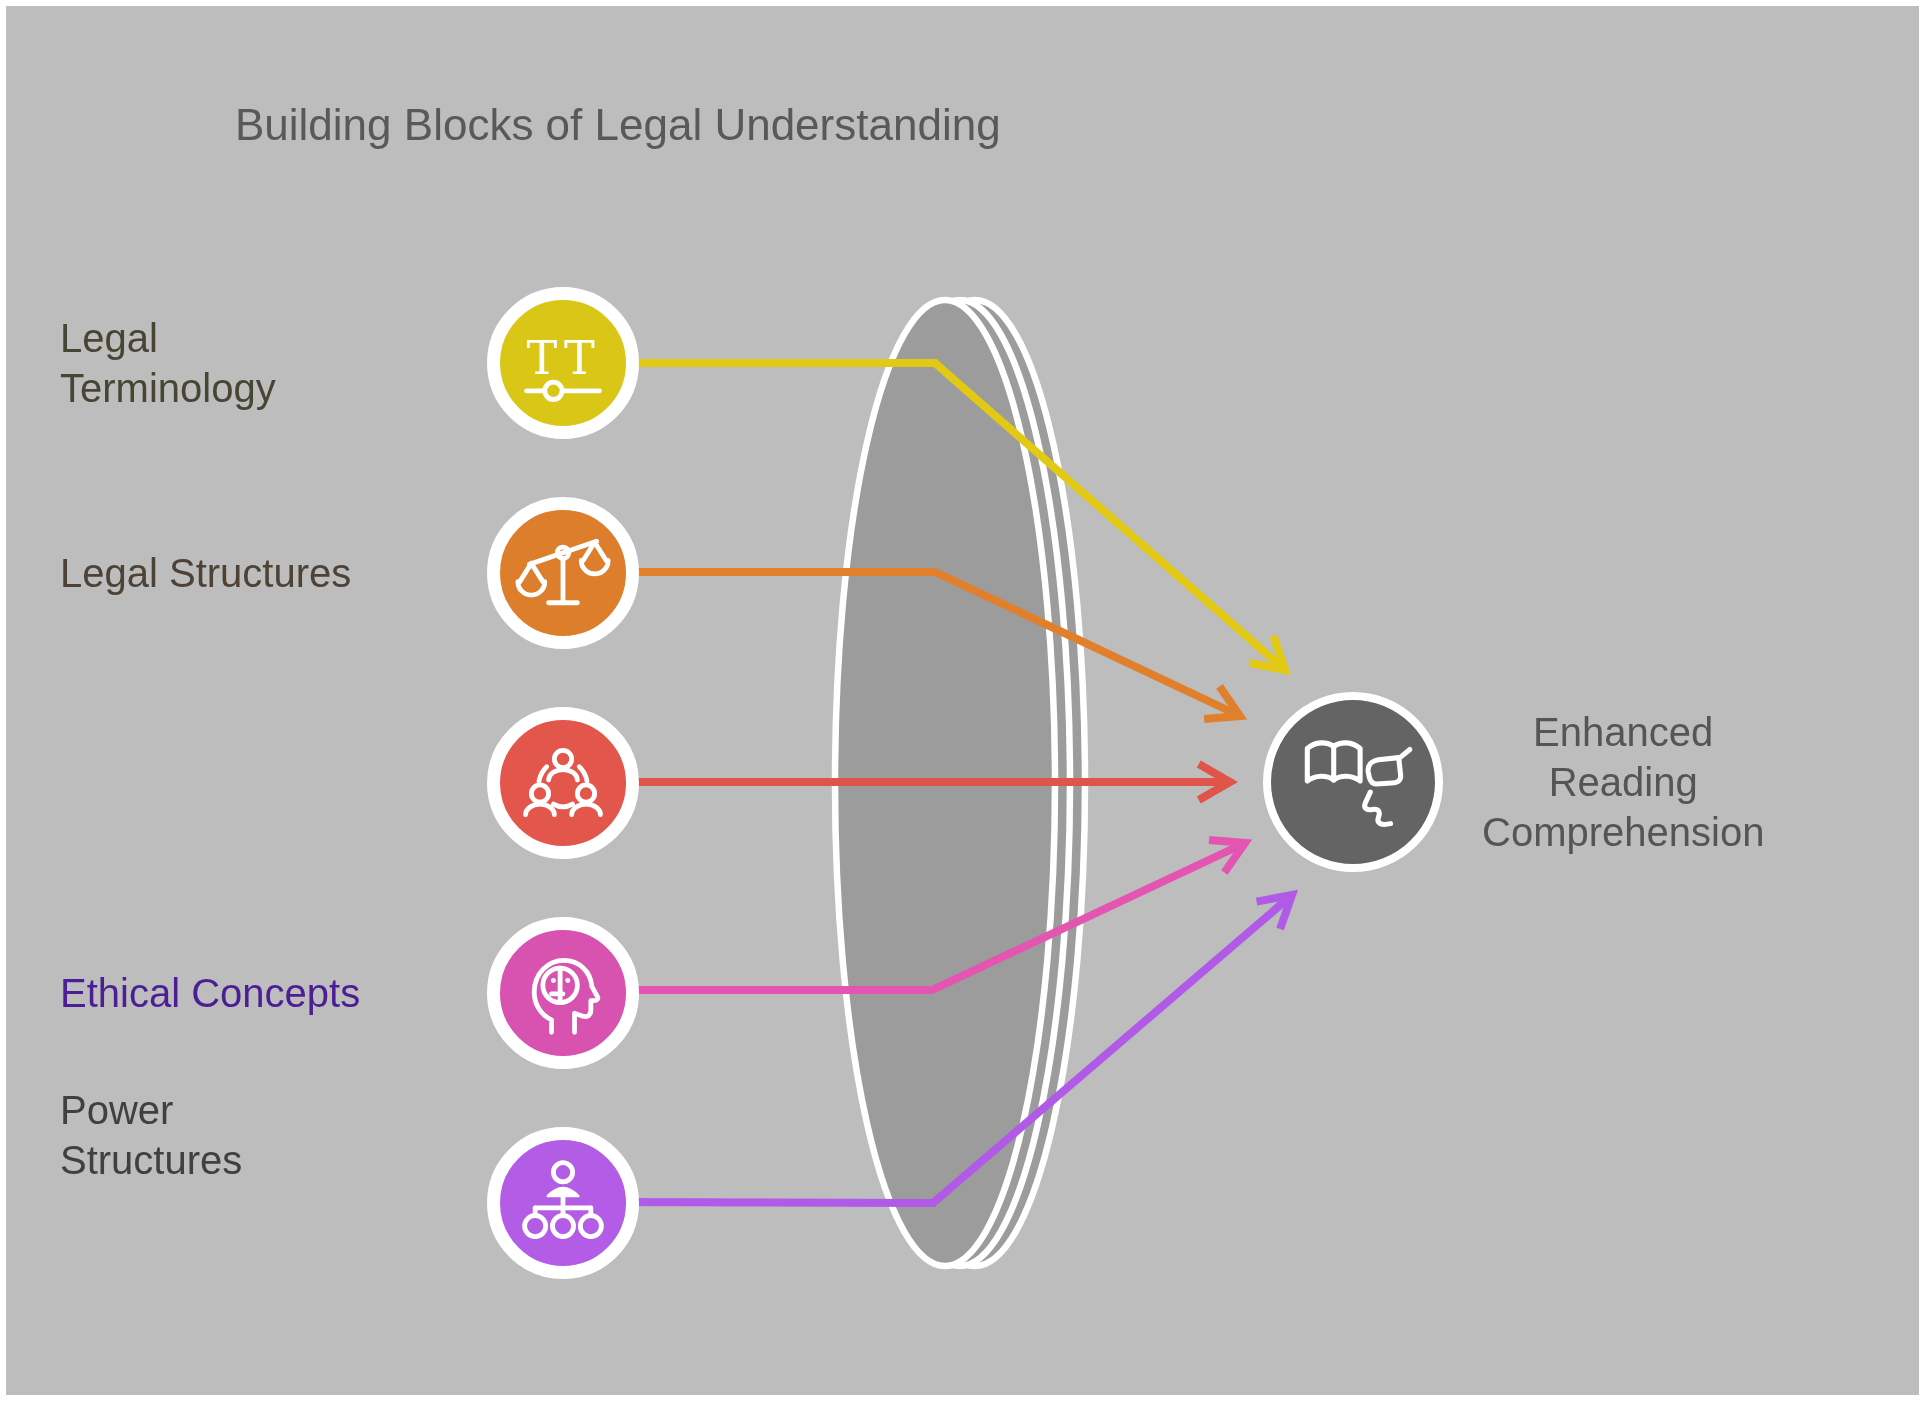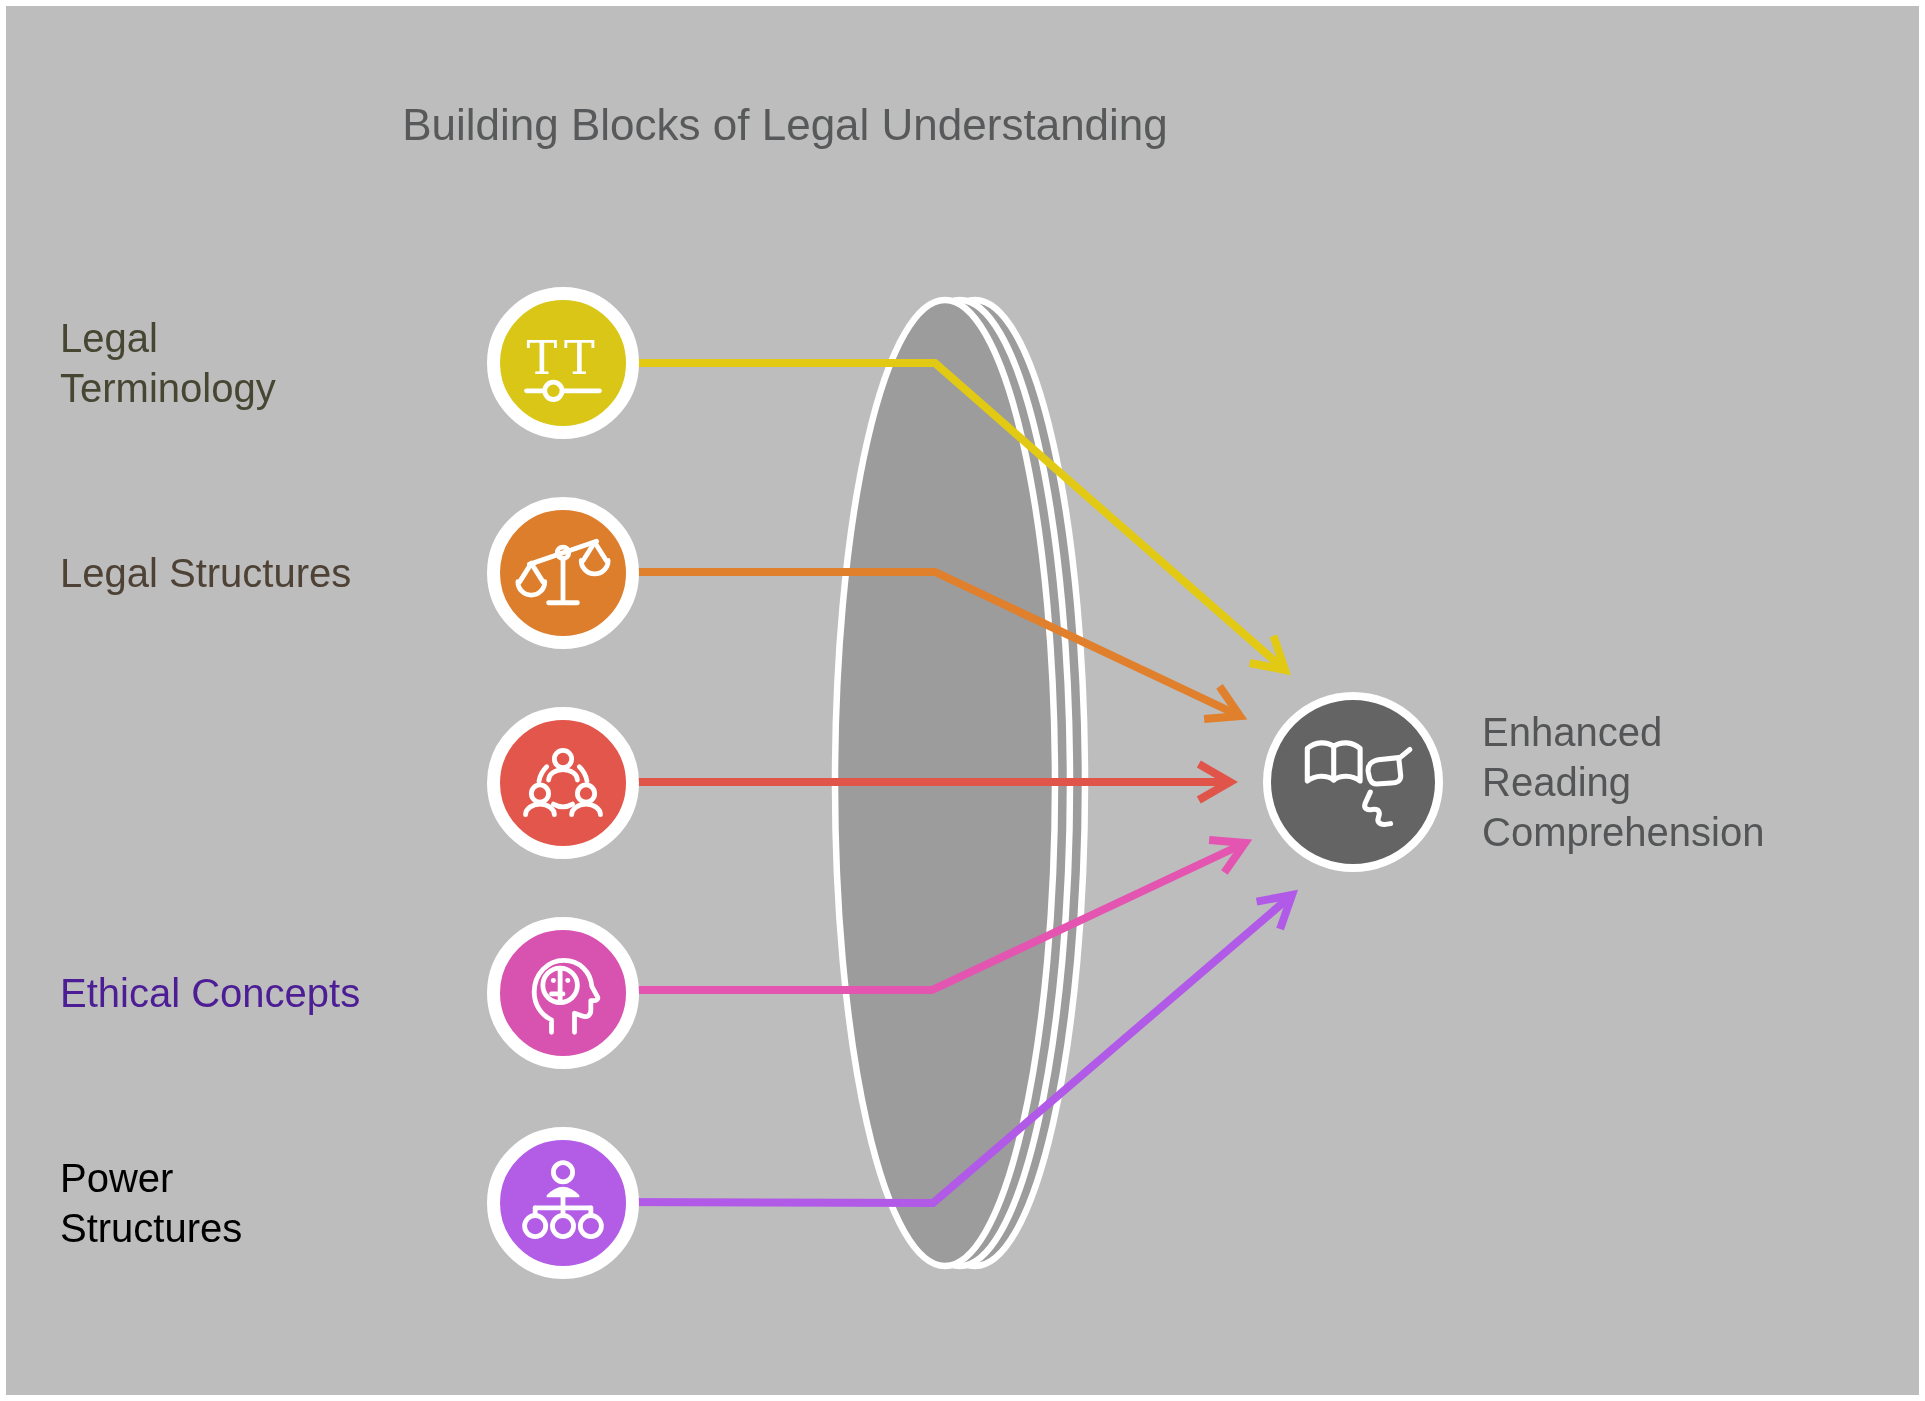--- a/index.html
+++ b/index.html
@@ -5,51 +5,51 @@
   html,body{margin:0;padding:0;background:#e9e9e9;}
   .canvas{
     position:relative;width:1925px;height:1401px;background:#bdbdbd;
     overflow:hidden;font-family:"Liberation Sans", sans-serif;
     box-shadow:inset 0 0 0 6px #ffffff;
   }
   .layer{position:absolute;left:0;top:0;}
   .lens-layer{z-index:1;}
   .arrow-layer{z-index:2;}
   .title{
-    position:absolute;left:235px;top:100px;width:1100px;text-align:center;
+    position:absolute;left:235px;top:100px;width:1100px;text-align:left;
     font-size:44px;color:#58595a;z-index:4;
   }
   .label{
     position:absolute;left:60px;width:540px;
     font-size:40px;line-height:50px;white-space:pre-line;z-index:4;
   }
   .l1{top:313px;color:#474633}
   .l2{top:548px;color:#4e4236}
   .l3{top:733px;color:#4e373a}
   .l4{top:968px;color:#4c1d95}
-  .l5{top:1153px;color:#000000}
+  .l5{top:1085px;color:#404040}
   .bubble{
     position:absolute;left:487px;width:152px;height:152px;border-radius:50%;
     border:13px solid #ffffff;box-sizing:border-box;display:flex;
     align-items:center;justify-content:center;z-index:3;
   }
   .b1{top:287px;background:#d9c616}
   .b2{top:497px;background:#dd7e2d}
   .b3{top:707px;background:#e3564b}
   .b4{top:917px;background:#d852b0}
   .b5{top:1127px;background:#b35de6}
   .result-bubble{
     position:absolute;left:1263px;top:692px;width:180px;height:180px;
     border-radius:50%;border:8px solid #ffffff;box-sizing:border-box;
     background:#646464;display:flex;align-items:center;justify-content:center;
     z-index:3;
   }
   .result-label{
     position:absolute;left:1482px;top:707px;font-size:40px;line-height:50px;
-    color:#545556;white-space:pre-line;z-index:4;
+    color:#545556;white-space:pre-line;z-index:4;text-align:center;
   }
   .icon{display:block;}
 </style>
 </head>
 <body>
 
 <div class="canvas">
 
   <svg class="layer lens-layer" width="1925" height="1401" viewBox="0 0 1925 1401">
     <g fill="#9c9c9c" stroke="#ffffff" stroke-width="6.5">

